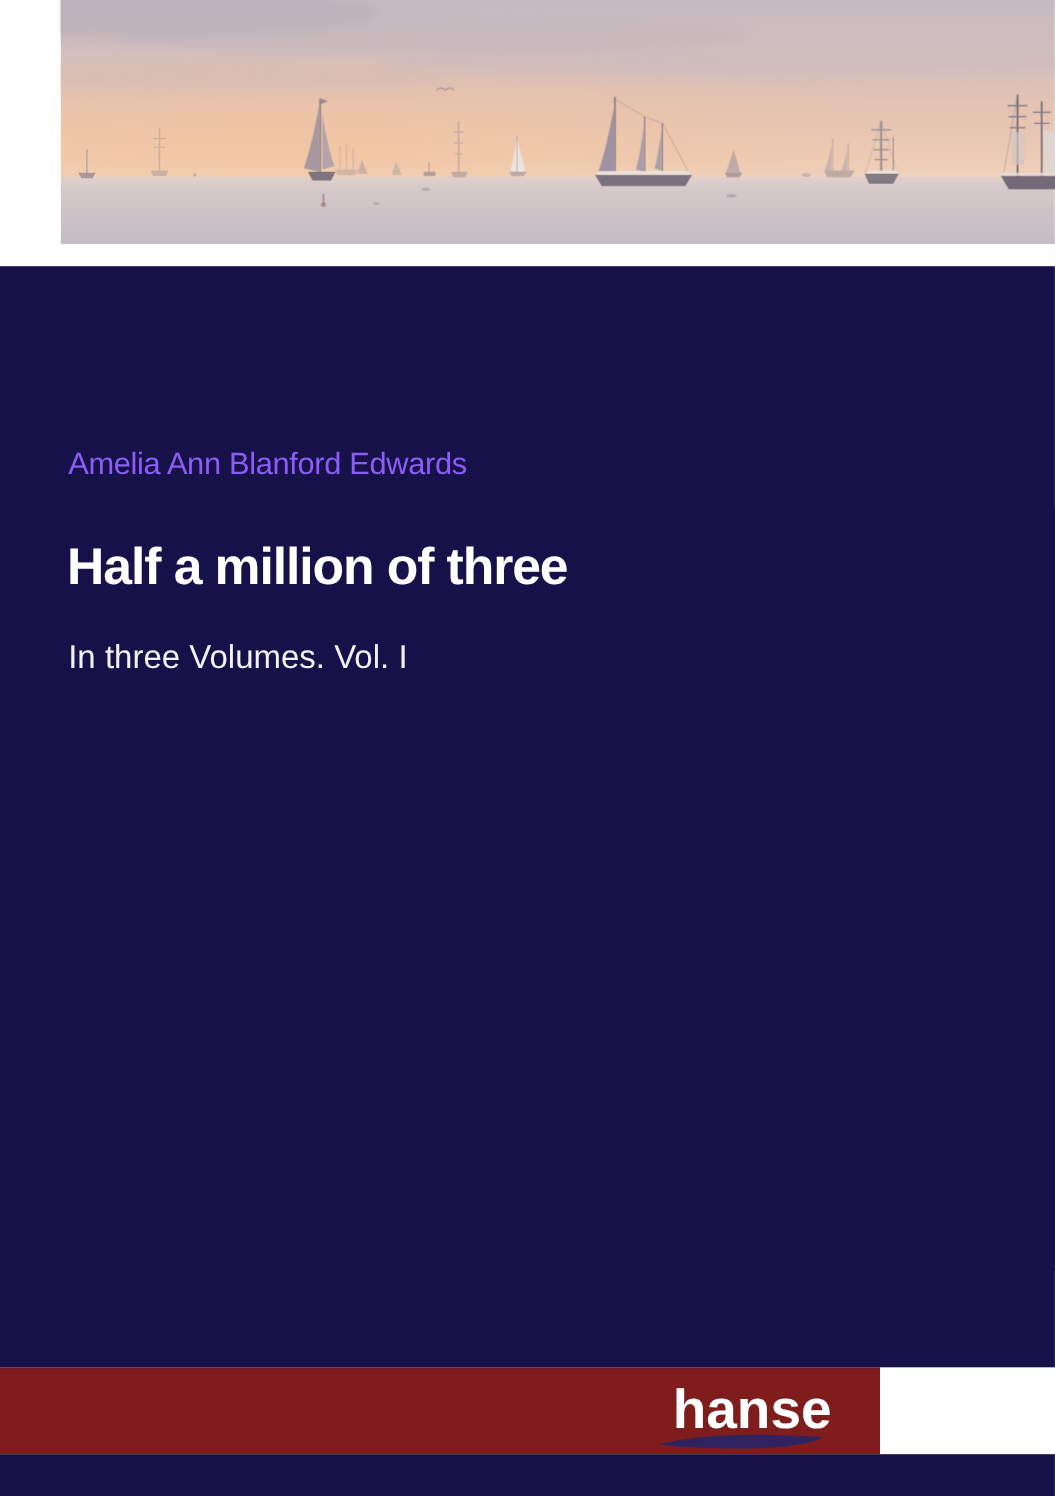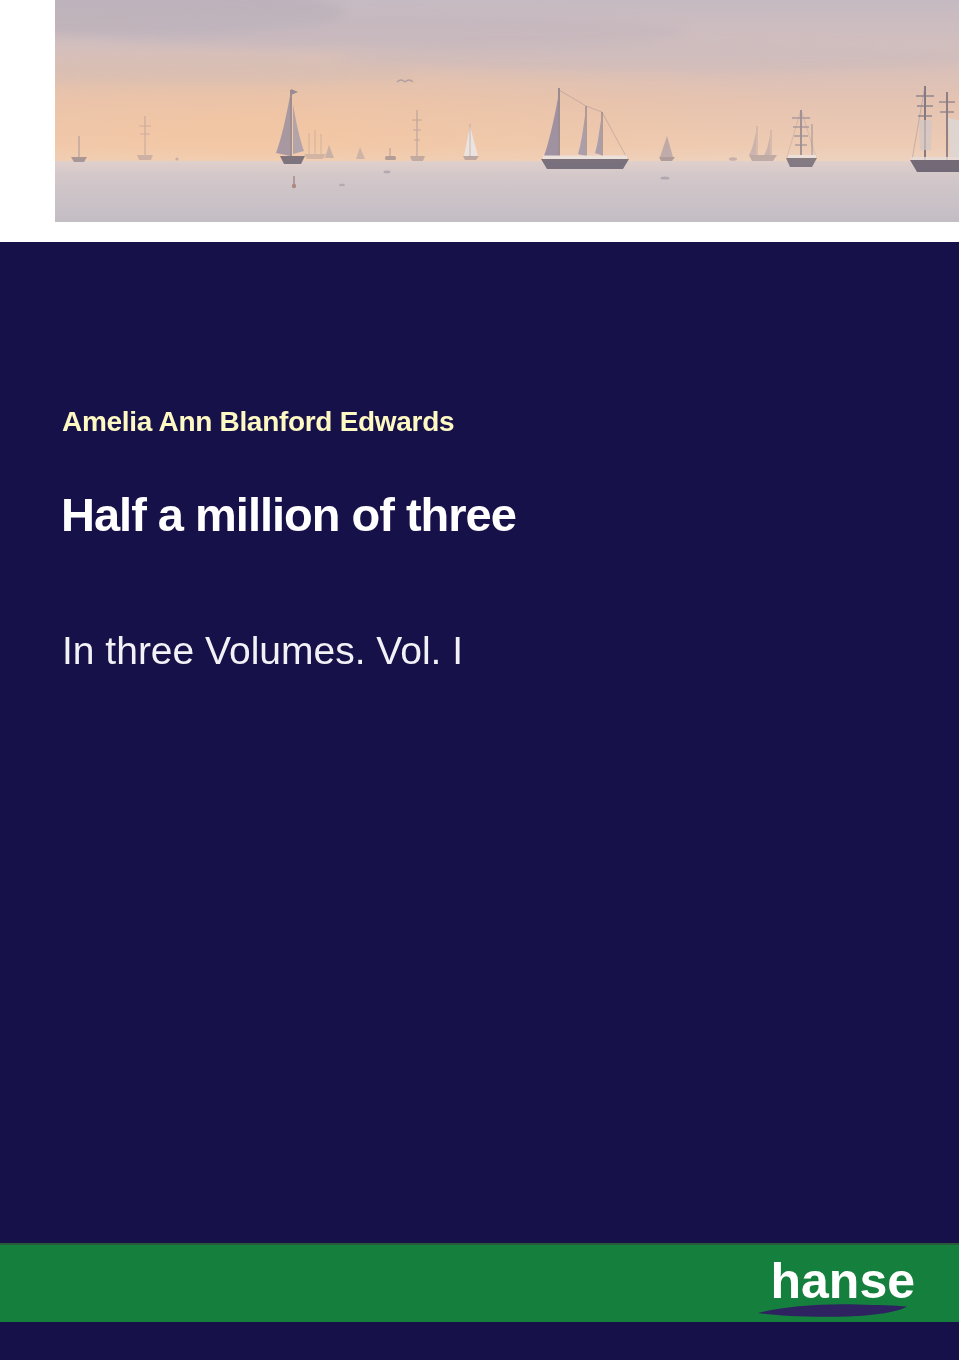--- a/index.html
+++ b/index.html
@@ -25,51 +25,50 @@
   
   .navy-block {
     position: absolute;
     left: 0; top: 242px;
     width: 959px; height: 1001px;
     background: #171149;
   }
   .author-line {
     position: absolute;
     left: 62px; top: 166px;             
-    color: #fef9c3;
+    color: #8b5cf6;
     font-size: 28px;
     letter-spacing: -0.3px;
     line-height: 1;
-    font-weight: 700;
+    font-weight: 400;
   }
   .title-line {
     position: absolute;
     left: 61px; top: 249px;             
     color: #ffffff;
     font-size: 47px;
     font-weight: 700;
     letter-spacing: -1px;
     line-height: 1;
   }
   .subtitle-line {
     position: absolute;
     left: 62px; top: 341px;             
     color: #f2f1f6;
-    font-size: 39px;
+    font-size: 30px;
     font-weight: 400;
     line-height: 1;
-    margin-top: 48px;
   }
 
   
   .red-band {
     position: absolute;
     left: 0; top: 1243px;
-    width: 959px; height: 79px;
-    background: #15803d;
+    width: 800px; height: 79px;
+    background: #7f1d1d;
     box-shadow: inset 0 2px 0 rgba(80,20,60,0.35);
   }
   .publisher-logo {
     position: absolute;
     top: 13px;
     right: 44px;
     width: 152px;
     height: 62px;
   }
   .logo-text {

